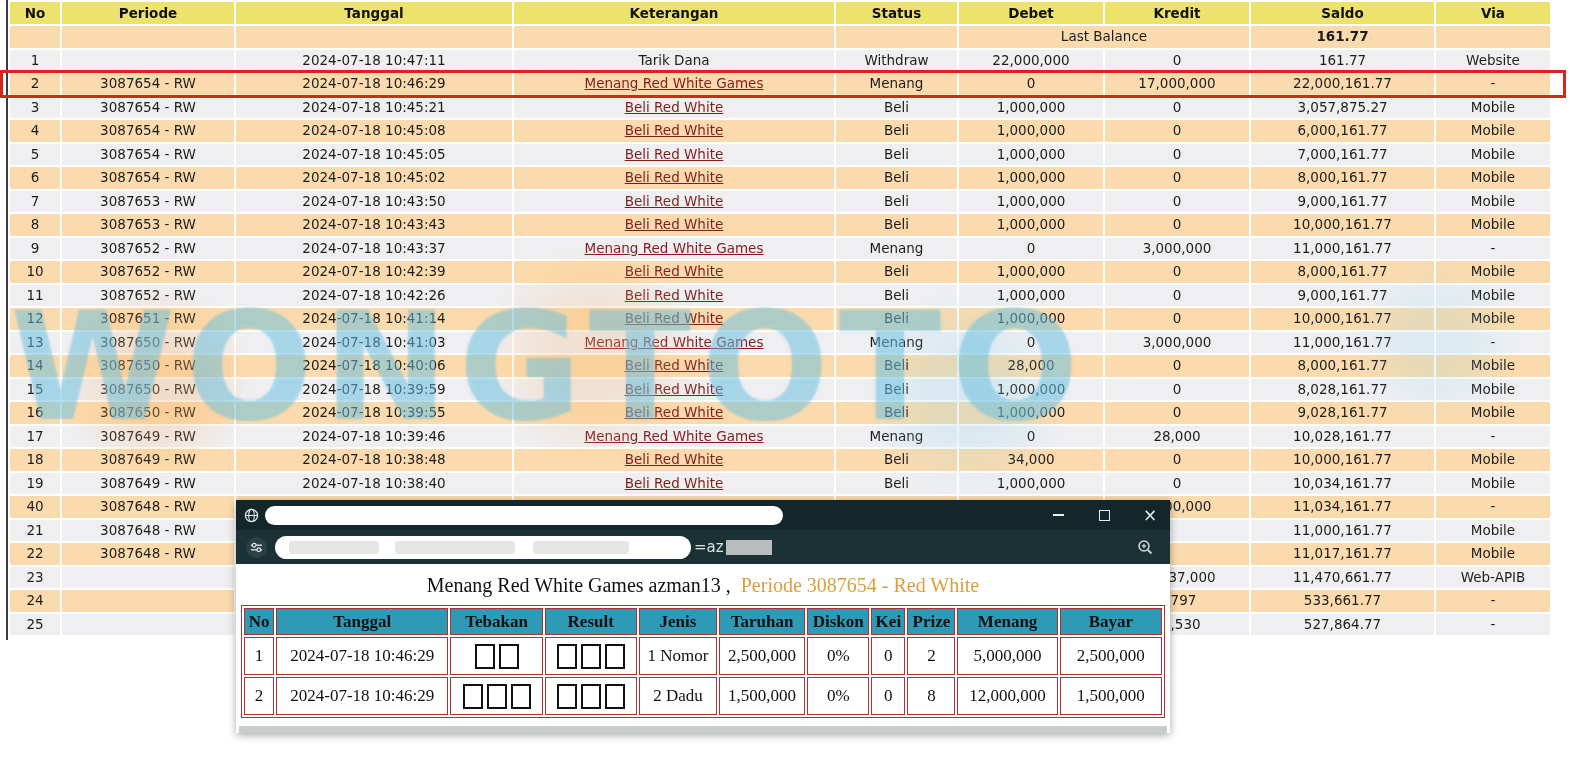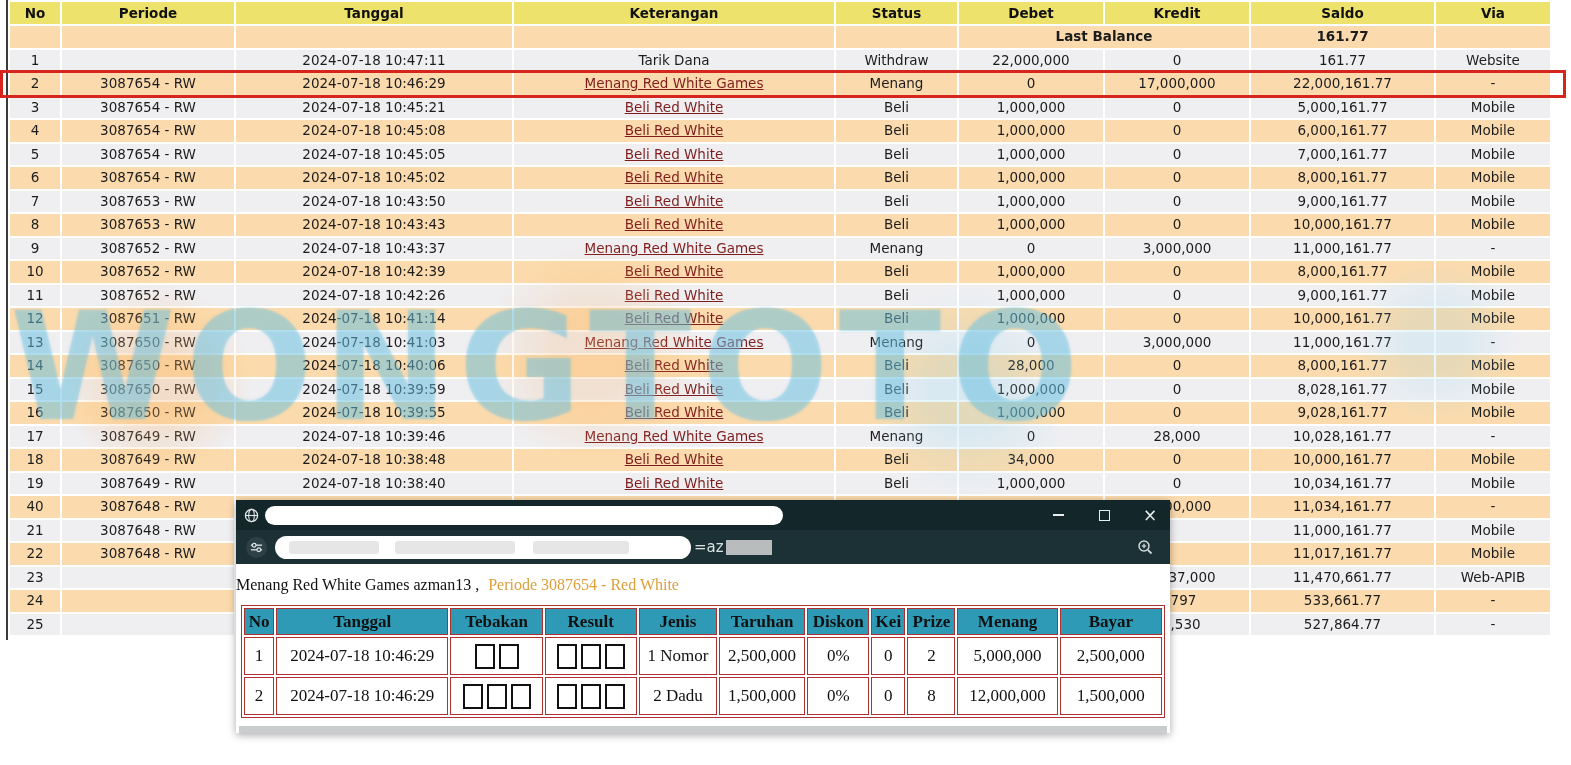--- a/index.html
+++ b/index.html
@@ -20,21 +20,21 @@
   }
   table.main td{
     font-size:13.5px;height:21.5px;line-height:21.5px;padding:0 3px;
     text-align:center;white-space:nowrap;overflow:hidden;color:#1c1c1c;
   }
   tr.g td{background:#efeff2;}
   tr.p td{background:#fbdbad;}
   td.st{color:#e2473d;}
   td.nv{color:#2d2db2;}
   td.db{color:#1c1c1c;}
-  .bold{font-weight:bold;}
+  .bold{font-weight:normal;}
   td.lbv{color:#1a18b8;font-weight:bold;}
   a.klink{color:#7f1d1d;text-decoration:underline;cursor:pointer;}
   col.c-no{width:50px;}col.c-per{width:172px;}col.c-tgl{width:276px;}
   col.c-ket{width:320px;}col.c-sta{width:121px;}col.c-deb{width:144px;}
   col.c-kre{width:144px;}col.c-sal{width:183px;}col.c-via{width:114px;}
   
   .row-highlight{
     position:absolute;left:0;top:70px;width:1566px;height:28px;
     border:3px solid #d6251d;box-sizing:border-box;z-index:4;pointer-events:none;
   }
@@ -68,22 +68,22 @@
   .addressbar{height:34px;background:#1c3135;display:flex;align-items:center;padding:0 10px;box-sizing:border-box;}
   .slider-btn{width:21px;height:21px;border-radius:50%;background:#2c4046;display:flex;align-items:center;justify-content:center;cursor:pointer;flex:none;}
   .addr-pill{margin-left:8px;width:416px;height:23px;background:#ffffff;border-radius:12px;position:relative;overflow:hidden;}
   .addr-pill i{position:absolute;top:5px;height:13px;background:#e6e6e6;border-radius:3px;}
   .addr-suffix{color:#d8e0e0;font-size:15px;margin-left:3px;}
   .addr-redact{width:46px;height:15px;background:#b8bcbc;margin-left:2px;}
   .zoom-btn{margin-left:auto;margin-right:6px;cursor:pointer;display:flex;align-items:center;}
   
   .pcontent{background:#ffffff;padding:9px 0 8px 0;}
   .ptitle{
-    font-family:"Liberation Serif","DejaVu Serif",serif;
-    font-size:16px;color:#111;line-height:24px;
+    text-align:center;font-family:"Liberation Serif","DejaVu Serif",serif;
+    font-size:20px;color:#111;line-height:24px;
   }
   .ptitle .orange{color:#dd9e3a;margin-left:5px;}
   table.ptab{
     margin:8px auto 0 auto;border:1px solid #b03030;border-collapse:separate;border-spacing:2px;
     table-layout:fixed;width:924px;background:#ffffff;
     font-family:"Liberation Serif","DejaVu Serif",serif;font-size:17px;color:#111;
   }
   table.ptab th{
     background:#2e9ab6;border:1px solid #b03030;font-weight:bold;height:25px;
     text-align:center;padding:0 2px;overflow:hidden;white-space:nowrap;
@@ -163,21 +163,21 @@
         <td>-</td>
       </tr>
       <tr class="g">
         <td>3</td>
         <td>3087654 - RW</td>
         <td>2024-07-18 10:45:21</td>
         <td><a class="klink">Beli Red White</a></td>
         <td class="st">Beli</td>
         <td class="db">1,000,000</td>
         <td class="nv">0</td>
-        <td class="nv">5,000,161.77</td>
+        <td class="nv">3,057,875.27</td>
         <td>Mobile</td>
       </tr>
       <tr class="p">
         <td>4</td>
         <td>3087654 - RW</td>
         <td>2024-07-18 10:45:08</td>
         <td><a class="klink">Beli Red White</a></td>
         <td class="st">Beli</td>
         <td class="db">1,000,000</td>
         <td class="nv">0</td>

